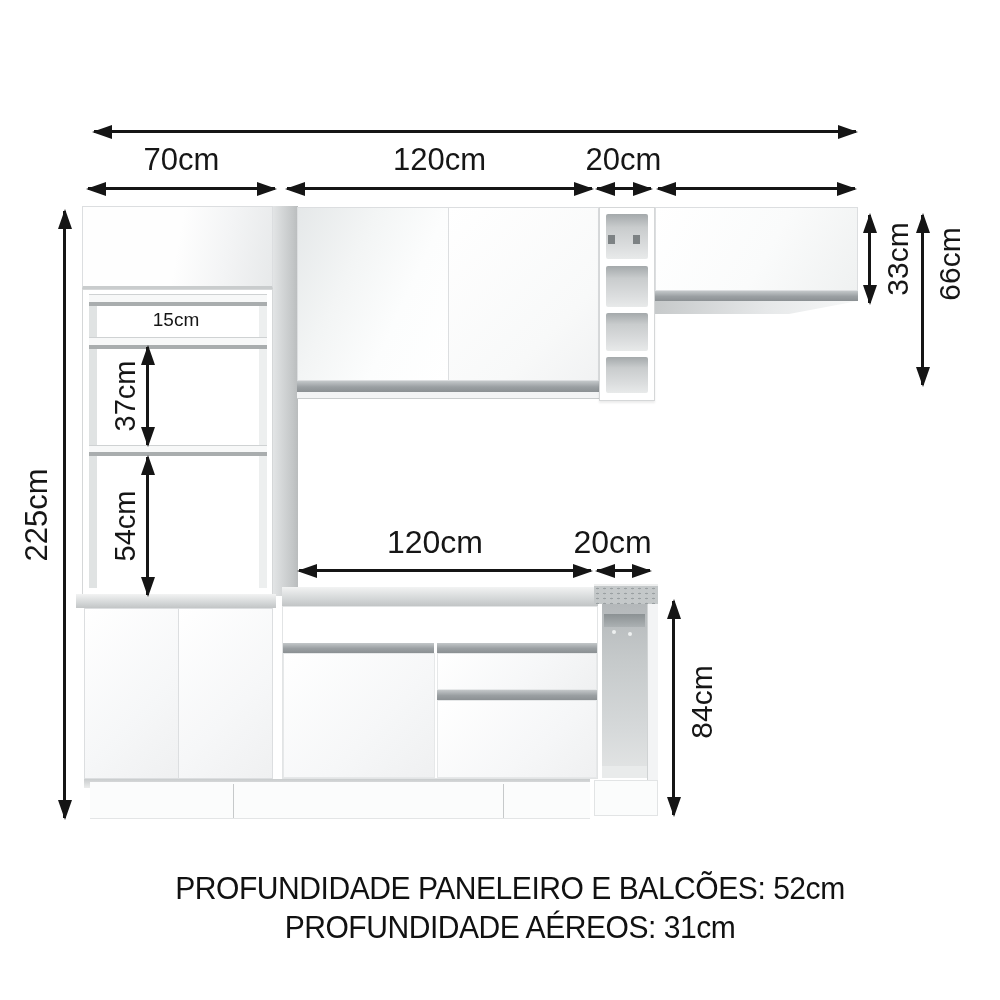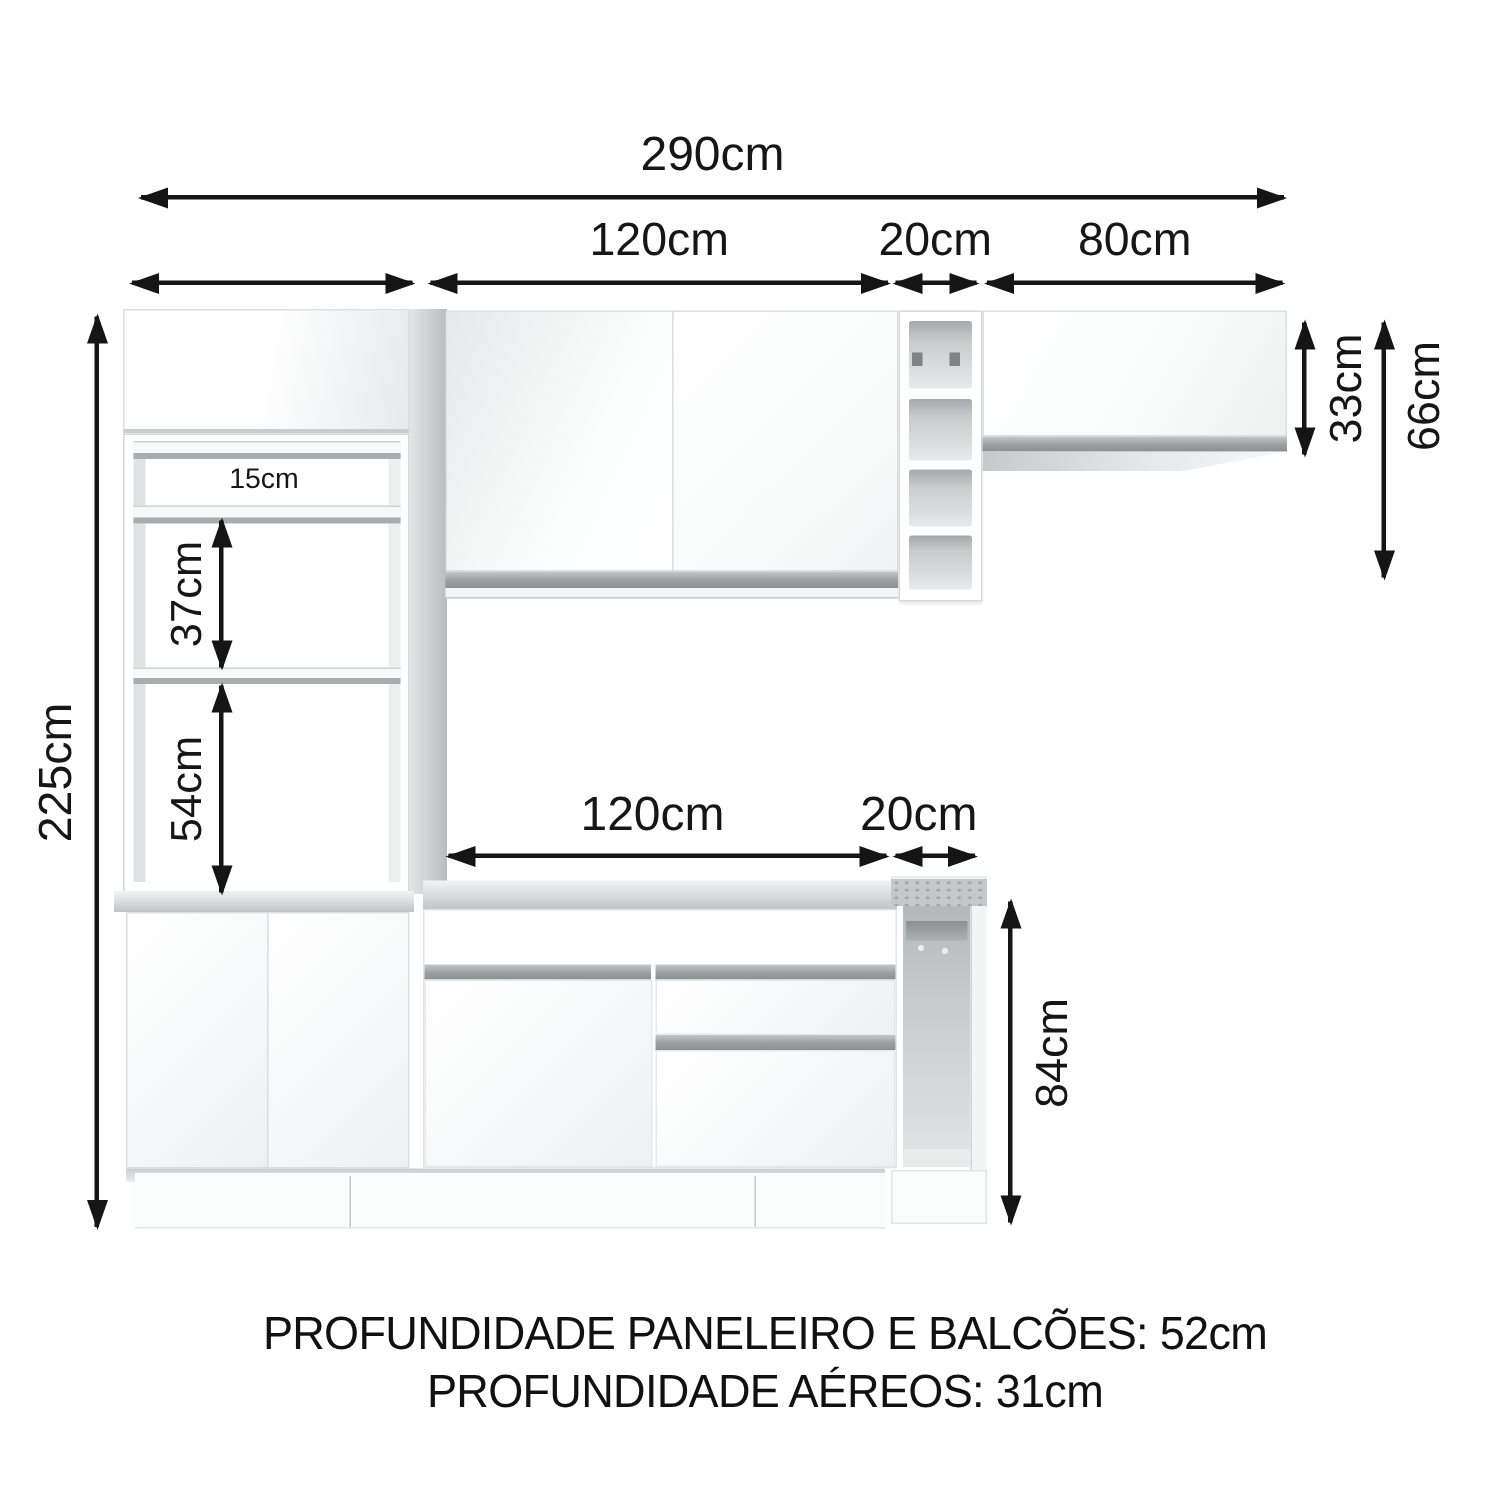--- a/index.html
+++ b/index.html
@@ -78,26 +78,25 @@
 
   <div style="position:absolute;left:594px;top:584px;width:64px;height:20px;background:#c4c8c9;background-image:radial-gradient(#9aa0a2 1px,transparent 1.5px);background-size:7px 5px;border-top:2px solid #edeeee;box-sizing:border-box;"></div>
   <div style="position:absolute;left:602px;top:604px;width:45px;height:168px;background:linear-gradient(180deg,#b4b8ba 0%,#c6cacb 35%,#d6d9da 75%,#e2e4e4 100%);"></div>
   <div style="position:absolute;left:604px;top:614px;width:41px;height:13px;background:linear-gradient(#8b9193,#acb1b3);"></div>
   <div style="position:absolute;left:612px;top:630px;width:4px;height:4px;border-radius:50%;background:#eef0f0;"></div>
   <div style="position:absolute;left:628px;top:632px;width:4px;height:4px;border-radius:50%;background:#eef0f0;"></div>
   <div style="position:absolute;left:647px;top:604px;width:11px;height:178px;background:#f3f4f5;border-left:1px solid #d0d3d4;box-sizing:border-box;"></div>
   <div style="position:absolute;left:602px;top:766px;width:45px;height:12px;background:#e9ebeb;"></div>
   <div style="position:absolute;left:594px;top:780px;width:64px;height:36px;background:#fbfcfc;border:1px solid #e2e4e5;box-sizing:border-box;"></div>
 
-  <div class="dim" style="left:375px;top:86px;width:200px;font-size:32px;">290cm</div>
   <div class="ha" style="left:94px;top:130px;width:762px;"></div>
 
+  <div class="dim" style="left:88px;top:144px;width:187px;">70cm</div>
   <div class="dim" style="left:287px;top:144px;width:305px;">120cm</div>
   <div class="dim" style="left:545px;top:144px;width:157px;">20cm</div>
-  <div class="dim" style="left:658px;top:144px;width:197px;">80cm</div>
 
   <div class="ha" style="left:88px;top:187px;width:187px;"></div>
   <div class="ha" style="left:287px;top:187px;width:305px;"></div>
   <div class="ha" style="left:597px;top:187px;width:54px;"></div>
   <div class="ha" style="left:658px;top:187px;width:197px;"></div>
 
   <div class="va" style="left:63px;top:211px;height:607px;"></div>
   <div class="dim rot" style="left:-29px;top:500px;width:130px;height:30px;font-size:31px;">225cm</div>
 
   <div class="dim" style="left:131px;top:310px;width:90px;font-size:19px;">15cm</div>

